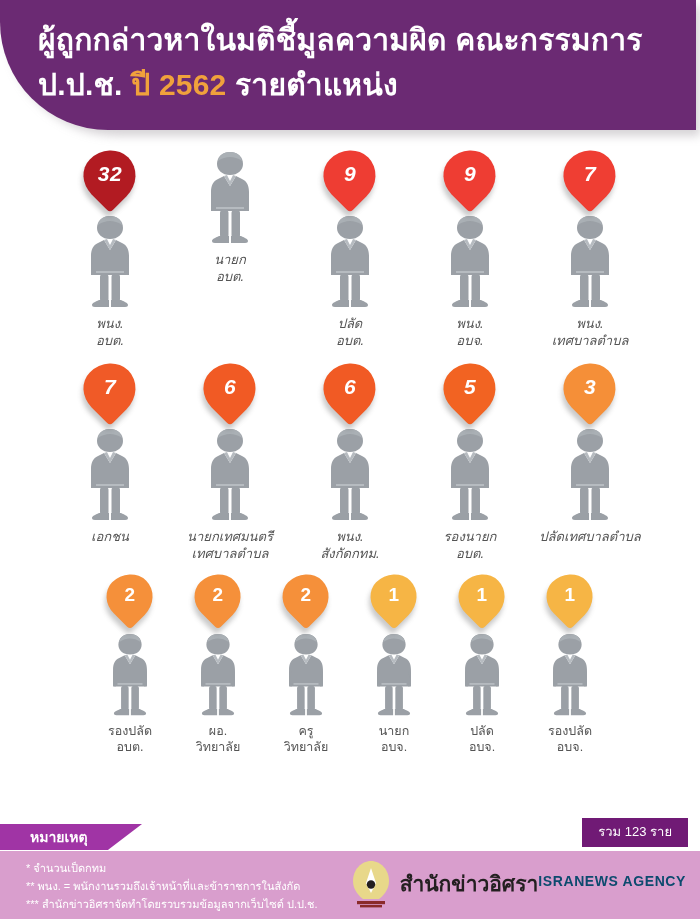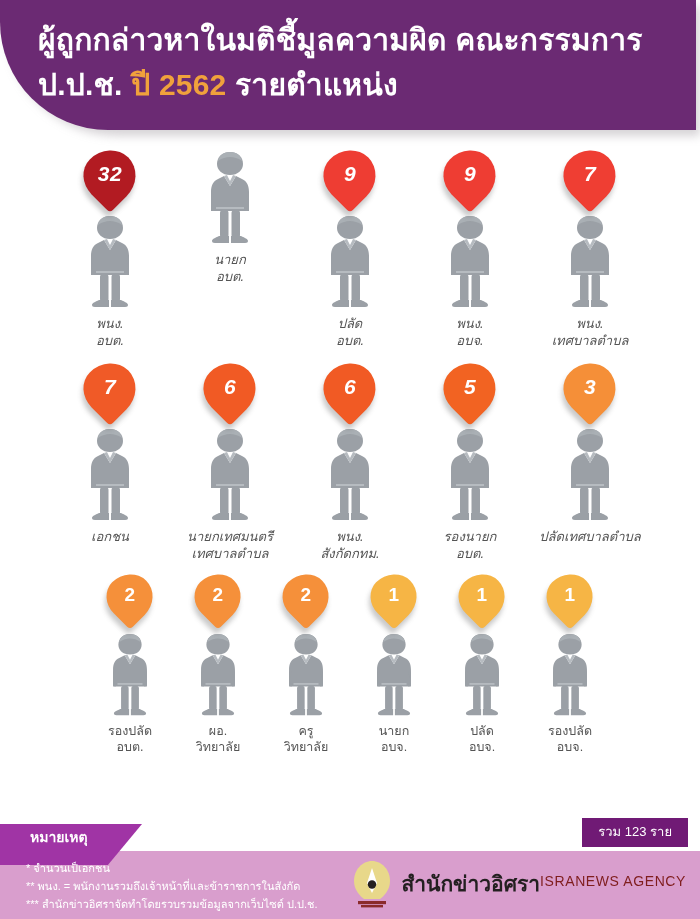--- a/index.html
+++ b/index.html
@@ -156,21 +156,21 @@
     left: 0;
     bottom: 0;
     width: 700px;
     height: 68px;
     background: #d99ecd;
   }
   .note-tab {
     position: absolute;
     left: 0;
     top: -27px;
-    height: 41px;
+    height: 26px;
     width: 142px;
     background: #a034a5;
     clip-path: polygon(0 0, 100% 0, 76% 100%, 0 100%);
     color: #ffffff;
     font-size: 14px;
     font-weight: bold;
     line-height: 26px;
     padding-left: 30px;
     box-sizing: border-box;
   }
@@ -202,23 +202,23 @@
     flex-direction: row;
     justify-content: center;
   }
   .brand-th {
     color: #231f20;
     font-size: 21px;
     font-weight: bold;
     line-height: 24px;
   }
   .brand-en {
-    color: #7f1d1d;
+    color: #0c4a6e;
     font-size: 14px;
-    font-weight: normal;
+    font-weight: bold;
     letter-spacing: 0.6px;
     line-height: 18px;
   }
 </style>
 </head>
 <body>
 
 <div class="header-wrap">
   <div class="header-shadow"></div>
   <div class="header-band"></div>
@@ -629,21 +629,21 @@
 อบจ.</div>
       </div>
     </div>
 </div>
 
 <div class="total-badge">รวม 123 ราย</div>
 
 <div class="footer">
   <div class="note-tab">หมายเหตุ</div>
   <div class="notes">
-    <div>* จำนวนเป็เอกชน</div>
+    <div>* จำนวนเป็ดกทม</div>
     <div>** พนง. = พนักงานรวมถึงเจ้าหน้าที่และข้าราชการในสังกัด</div>
     <div>*** สำนักข่าวอิศราจัดทำโดยรวบรวมข้อมูลจากเว็บไซต์ ป.ป.ช.</div>
   </div>
   <div class="brand">
     <div class="brand-mark">
       <svg width="44" height="50" viewBox="0 0 44 50" xmlns="http://www.w3.org/2000/svg">
         <path d="M22 2 C32 2 40 11 40 22 C40 31 34 37 30 40 L14 40 C10 37 4 31 4 22 C4 11 12 2 22 2 Z" fill="#E8D88A"></path>
         <path d="M22 9 L27 24 L22 34 L17 24 Z" fill="#ffffff"></path>
         <circle cx="22" cy="25.5" r="4.2" fill="#231f20"></circle>
         <rect x="8" y="42" width="28" height="3.2" fill="#8a2b2b"></rect>

